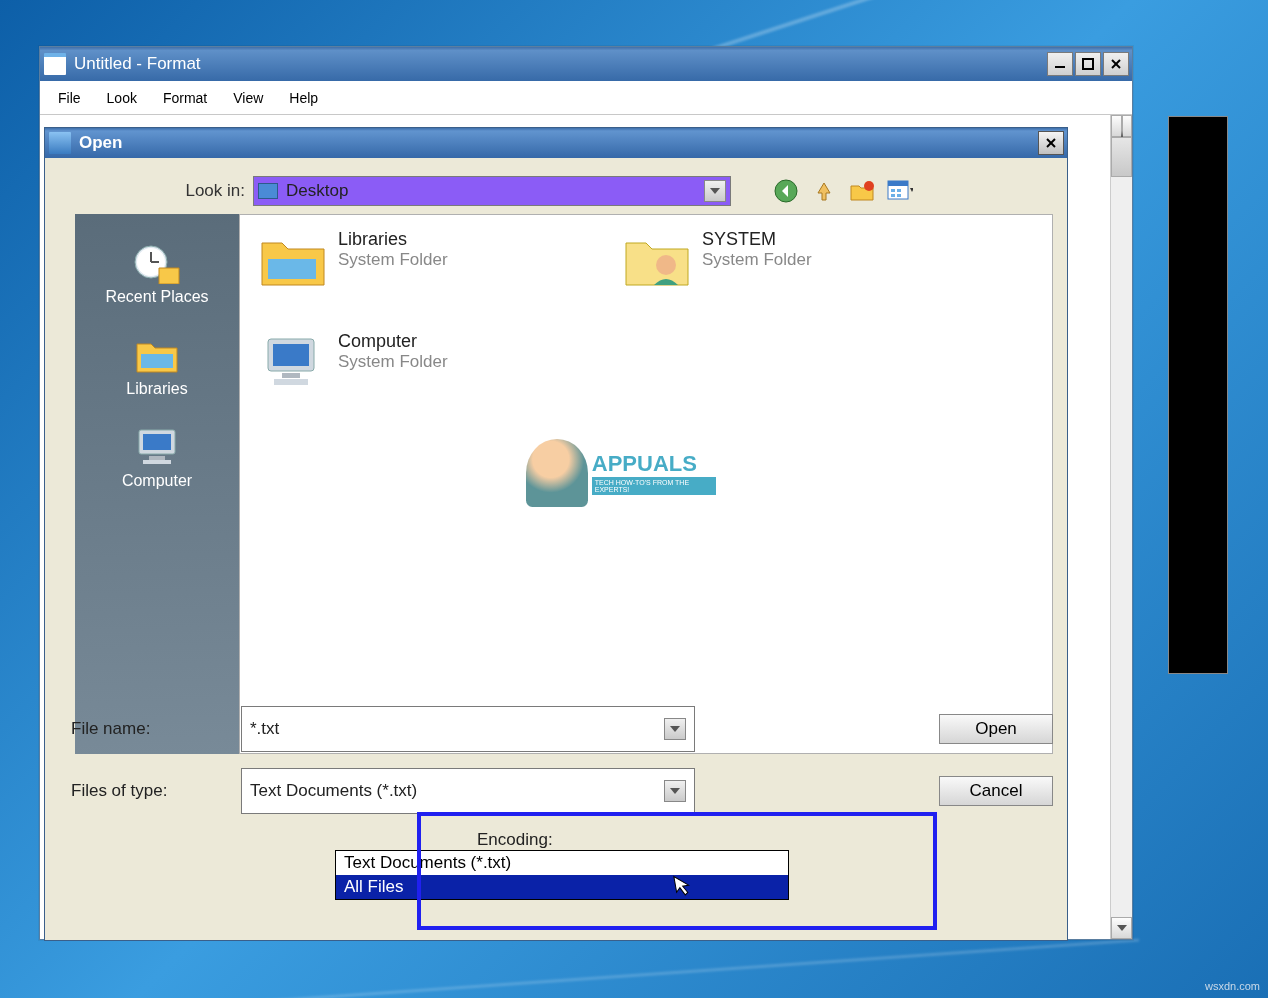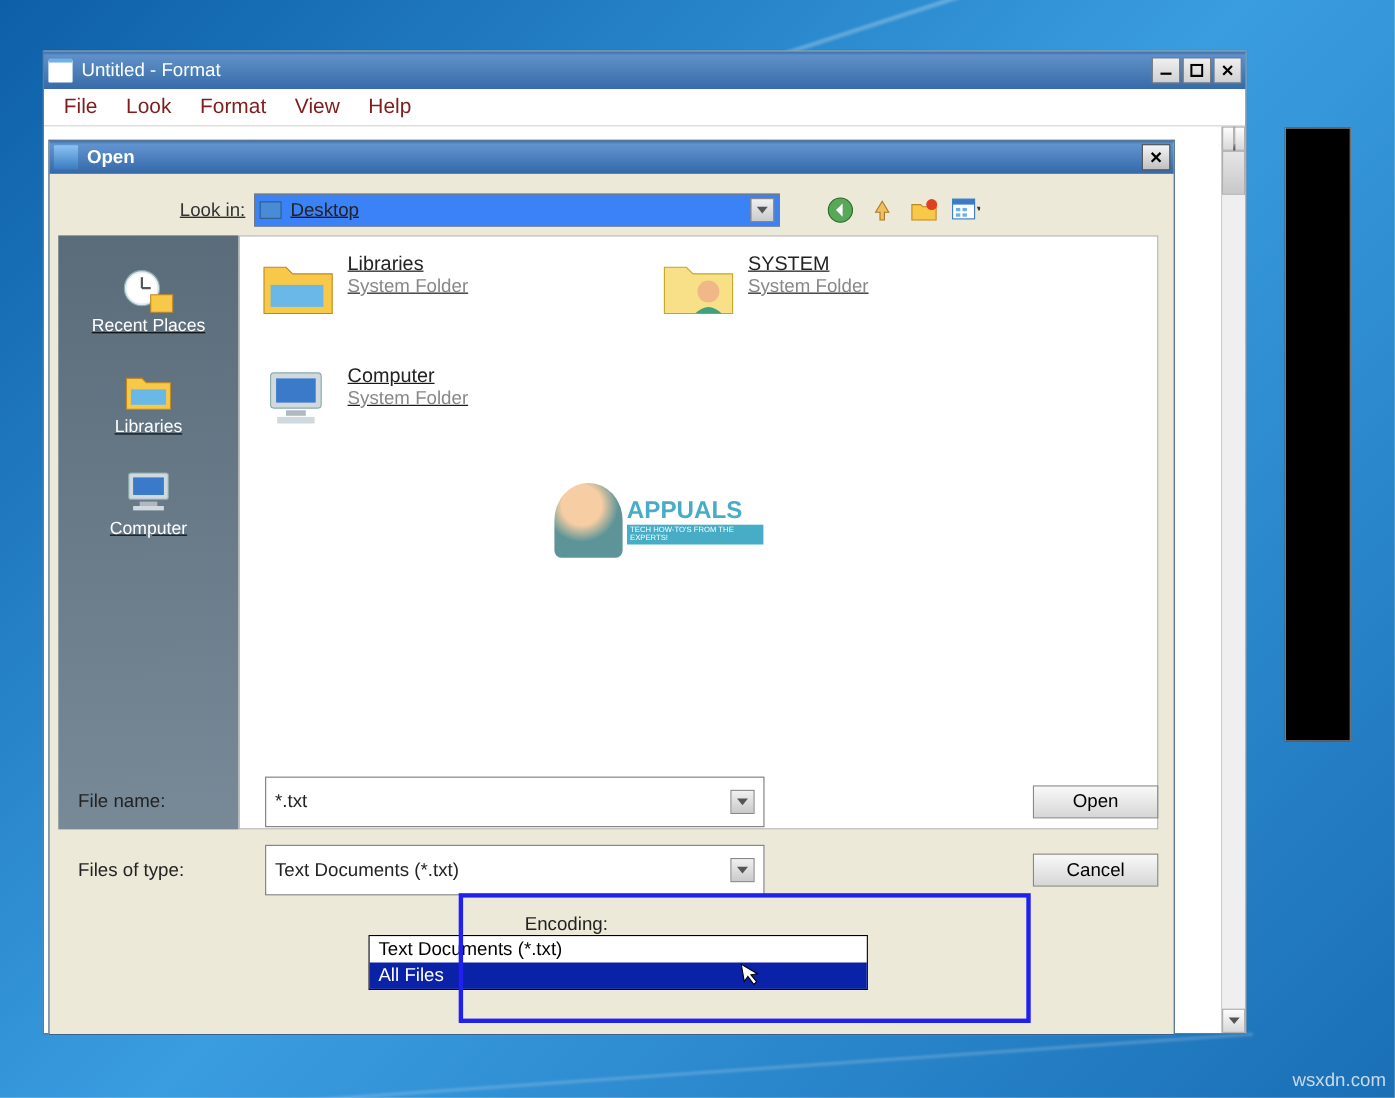--- a/index.html
+++ b/index.html
@@ -25,21 +25,21 @@
     filter: blur(1px);
   }
   .dark-panel {
     position:absolute;
     top:116px; left:1168px;
     width:60px; height:558px;
     background:#000; border:1px solid #888;
   }
   .watermark-src {
     position:absolute; right:8px; bottom:6px;
-    font-size:17px; color:#c9d9e8;
+    font-size:11px; color:#c9d9e8;
   }
 
   
   .window {
     position: absolute;
     top: 46px; left: 39px;
     width: 1094px; height: 894px;
     background: #ece9d8;
     border: 1px solid #5a7ea0;
     box-shadow: 0 0 0 1px rgba(0,0,0,0.05);
@@ -70,22 +70,22 @@
   .menubar {
     height:34px;
     background:#fff;
     border-bottom:1px solid #c8c8c8;
     display:flex; align-items:center;
     padding-left:6px;
     gap:2px;
   }
   .menubar .menu-item {
     padding:4px 12px;
-    font-size:19px;
-    color:#7f1d1d;
+    font-size:14px;
+    color:#000000;
   }
 
   
   .client-area { position:relative; height:calc(100% - 68px); background:#fff; }
   .vbar {
     position:absolute; right:0; top:0; width:22px; height:100%;
     background:#efefef; border-left:1px solid #ccc;
   }
   .vbar .up, .vbar .down {
     height:22px; background:linear-gradient(#fdfdfd,#d8d8d8);
@@ -115,26 +115,26 @@
     font-size:17px;font-weight:bold;
     padding-left:4px;
   }
   .dialog .dtitle .tb-icon {width:22px;height:22px;background:linear-gradient(#8ac2f2,#3a7bc0);margin-right:8px;border-radius:1px;}
   .dialog .dtitle .sp{flex:1;}
   .dialog .dtitle .close-b{
     width:26px;height:24px;background:linear-gradient(#f5f5f5,#c0c0c0);
     border:1px solid #555;display:flex;align-items:center;justify-content:center;
     color:#000;font-weight:bold;margin-right:3px;
   }
-  .dialog-inner{padding:18px 14px 18px 8px;flex:1;position:relative;text-decoration:underline;}
+  .dialog-inner{padding:18px 14px 18px 30px;flex:1;position:relative;}
 
   .lookin-row{display:flex;align-items:center;gap:8px;margin-bottom:8px;}
   .lookin-label{width:170px;text-align:right;font-size:17px;color:#333;}
   .lookin-combo{
-    flex:0 0 478px;height:30px;background:#3b82f6;border:1px solid #7a7a7a;
+    flex:0 0 478px;height:30px;background:#8b5cf6;border:1px solid #7a7a7a;
     display:flex;align-items:center;padding:0 4px;font-size:17px;color:#222;
   }
   .lookin-combo .ci{width:20px;height:16px;background:#4a8bd6;border:1px solid #2d5a8c;margin-right:8px;}
   .lookin-combo .dd{margin-left:auto;width:22px;height:22px;background:linear-gradient(#f0f0f0,#cacaca);border:1px solid #888;display:flex;align-items:center;justify-content:center;}
   .toolbar-icons{display:flex;gap:12px;margin-left:34px;align-items:center;}
   .tb-ico{width:26px;height:26px;display:flex;align-items:center;justify-content:center;}
 
   .dialog-body{display:flex;height:540px;}
   .places-bar{
     width:164px;background:linear-gradient(178deg,#5a6c7a,#788a98);

